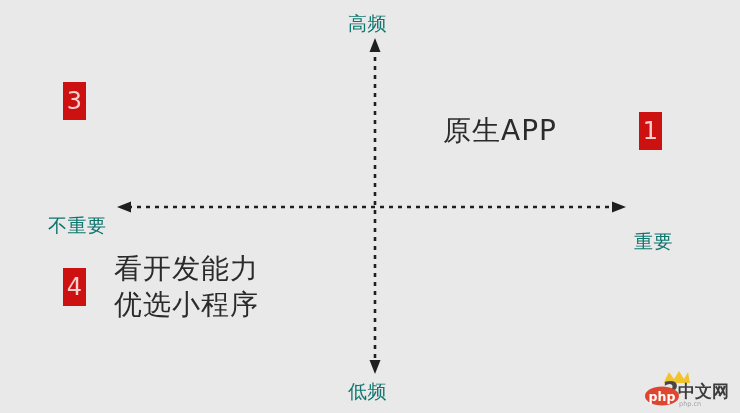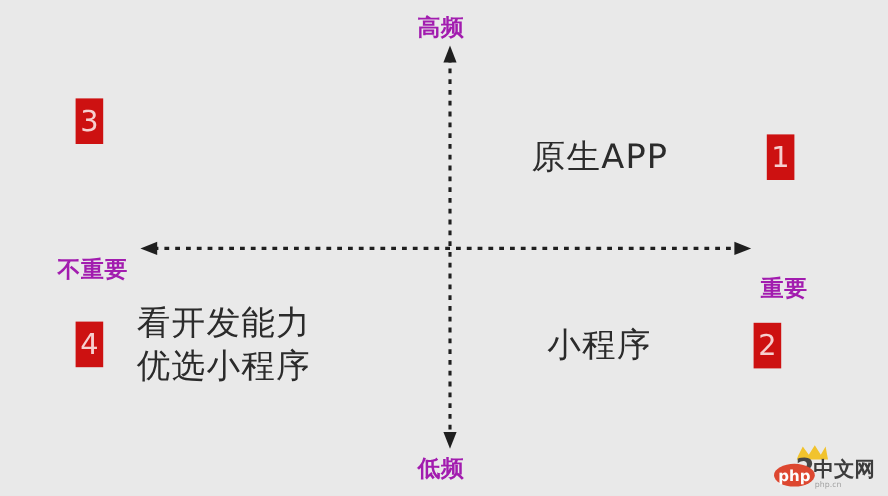--- a/index.html
+++ b/index.html
@@ -26,23 +26,23 @@
     left: 0;
     top: 0;
     width: 740px;
     height: 413px;
     pointer-events: none;
   }
 
   
   .axis-label {
     position: absolute;
-    color: #a21caf;
+    color: #0f766e;
     font-size: 19px;
-    font-weight: 700;
+    font-weight: 400;
     letter-spacing: 0.5px;
     white-space: nowrap;
     line-height: 1;
   }
   .axis-label.top    { left: 348px; top: 14px; }
   .axis-label.bottom { left: 348px; top: 382px; text-align: right; }
   .axis-label.left   { left: 48px;  top: 192px; margin-top: 24px; }
   .axis-label.right  { left: 634px; top: 196px; margin-top: 36px; }
 
   
@@ -135,24 +135,20 @@
     <div class="q-text">原生APP</div>
     <div class="badge">1</div>
   </div>
 
   <div class="quadrant" id="quadrant-4">
     <div class="badge">4</div>
     <div class="q-text">看开发能力
 优选小程序</div>
   </div>
 
-  <div class="quadrant" id="quadrant-2">
-    <div class="q-text">小程序</div>
-    <div class="badge">2</div>
-  </div>
 
   <div id="watermark">
     <svg viewBox="0 0 92 42" width="92" height="42" xmlns="http://www.w3.org/2000/svg">
 
       <g>
         <polygon points="20,12 24,4 29,11 34,3 39,11 43,4 45,15 19,15" fill="#f2c01e"></polygon>
       </g>
 
       <text x="18" y="30" font-size="23" font-family="DejaVu Sans, sans-serif" font-weight="700" fill="#3a3a3a">2</text>
 

